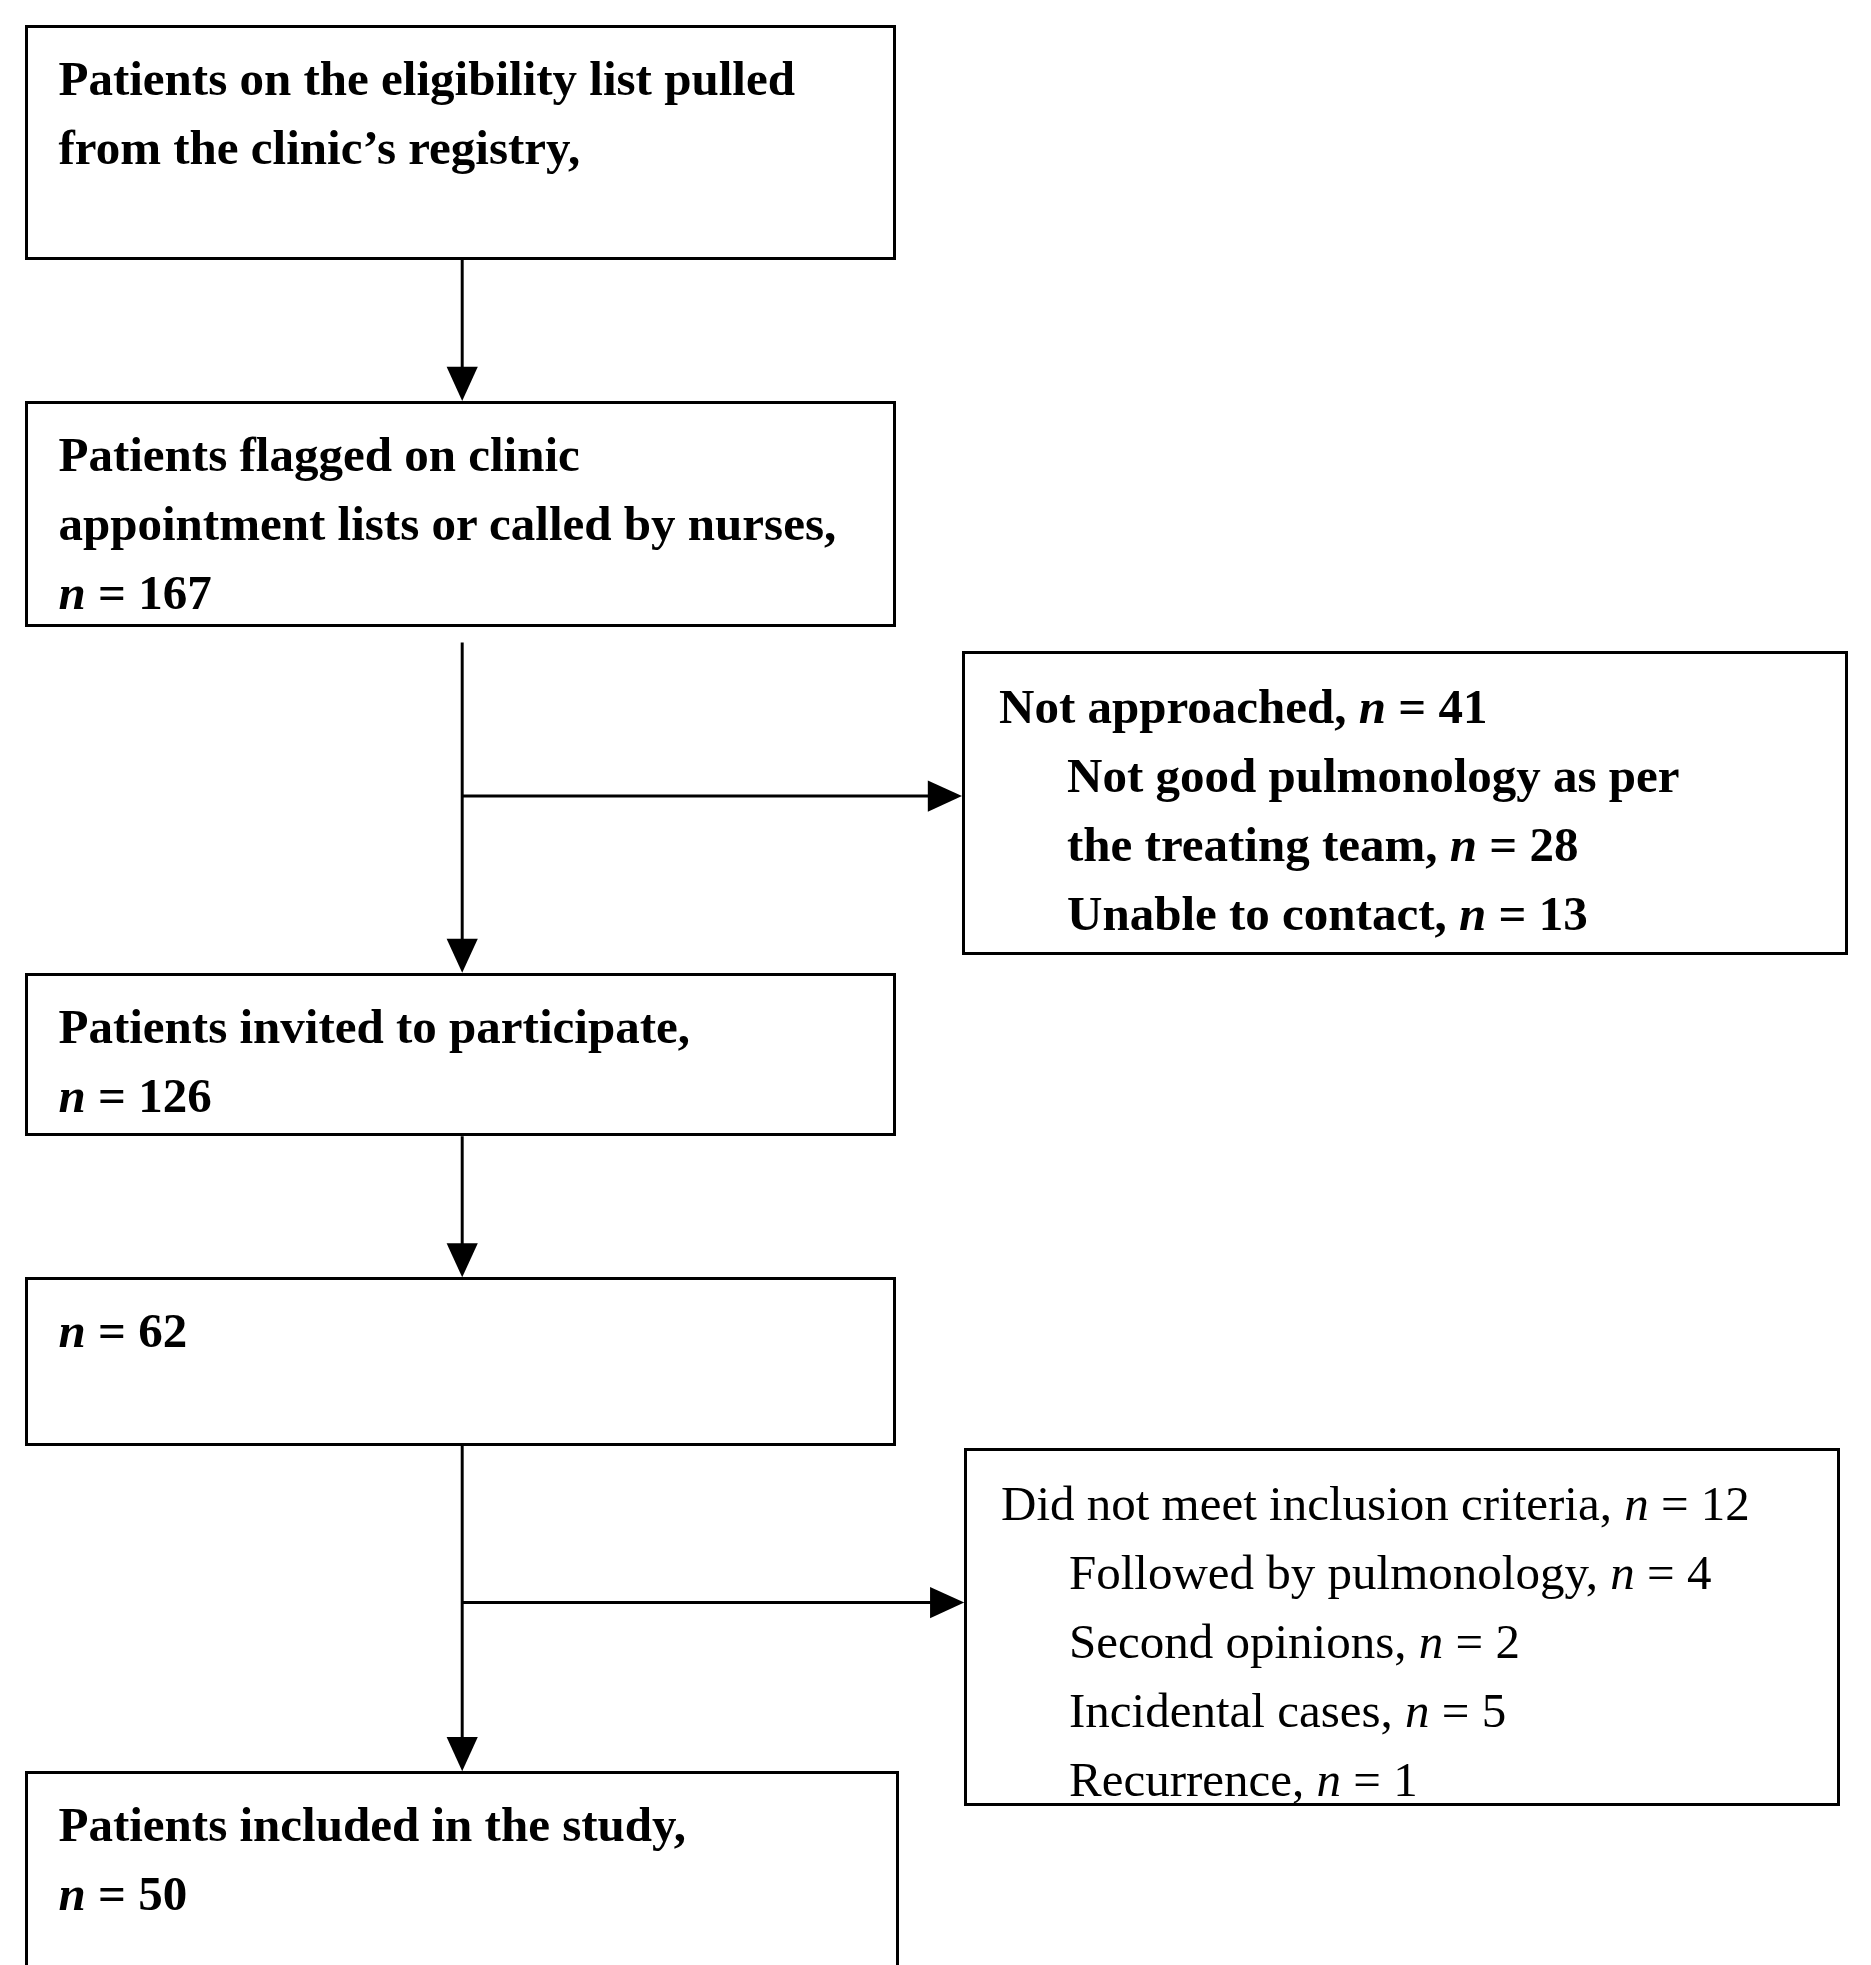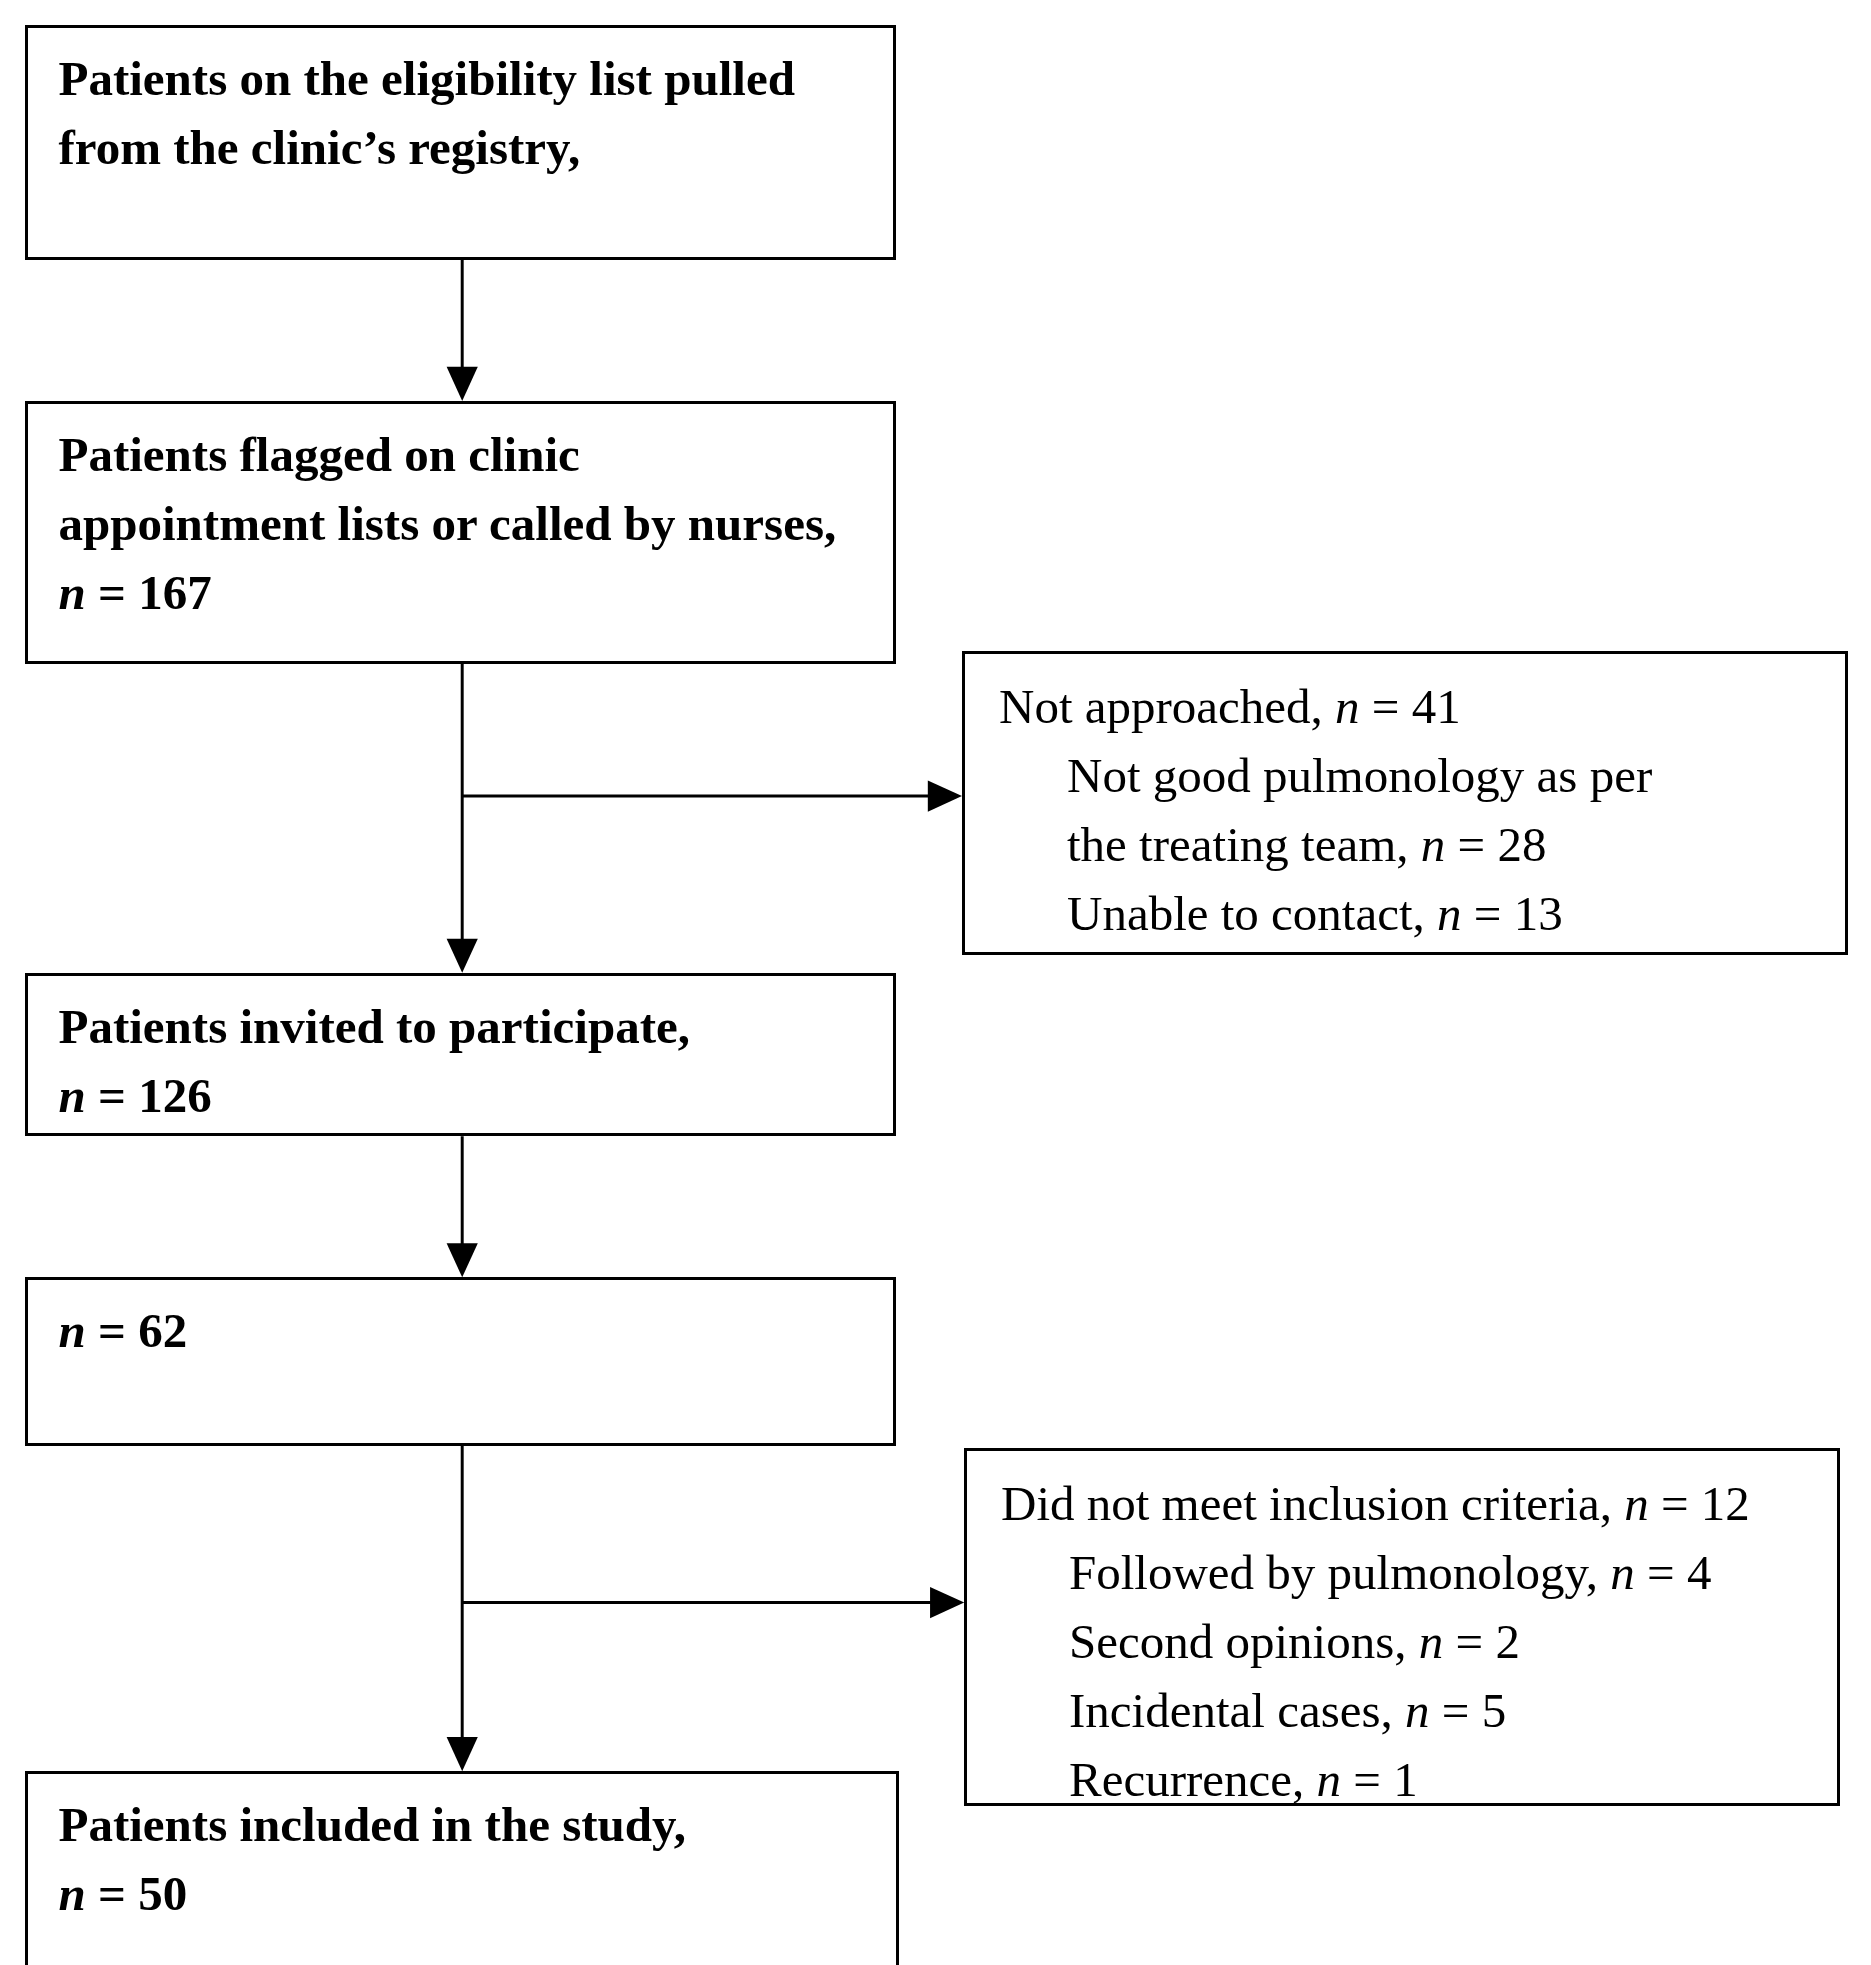--- a/index.html
+++ b/index.html
@@ -42,25 +42,25 @@
     line-height: 69px;
     padding: 18px 22px 0 34px;
     white-space: nowrap;
   }
   .line { white-space: nowrap; }
   .line.indent { padding-left: 68px; }
   .line i { font-style: italic; }
 
   
   #box-registry  { left: 24.5px;   top: 24.5px;   width: 871px; height: 235px; }
-  #box-flagged   { left: 24.5px;   top: 401px;  width: 871px; height: 263px; }
+  #box-flagged   { left: 24.5px;   top: 401px;  width: 871px; height: 226px; }
   #box-invited   { left: 24.5px;   top: 973px; width: 871px; height: 163px; }
   #box-agreed    { left: 24.5px;   top: 1277px; width: 871px; height: 169px; }
   #box-included  { left: 24.5px;   top: 1771px; width: 874px; height: 217px; }
-  #side-box-not-approached { left: 962px; top: 651px;  width: 886px; height: 304px; }
+  #side-box-not-approached { left: 962px; top: 651px;  width: 886px; height: 304px; font-weight: bold; }
   #side-box-exclusions     { left: 964px; top: 1448px; width: 876px; height: 358px; }
 </style>
 </head>
 <body>
 
 <div id="canvas">
 
   <svg id="connectors" viewBox="0 0 2520 2646" xmlns="http://www.w3.org/2000/svg">
 
     <line x1="622" y1="350" x2="622" y2="496" stroke="#000" stroke-width="4"></line>

